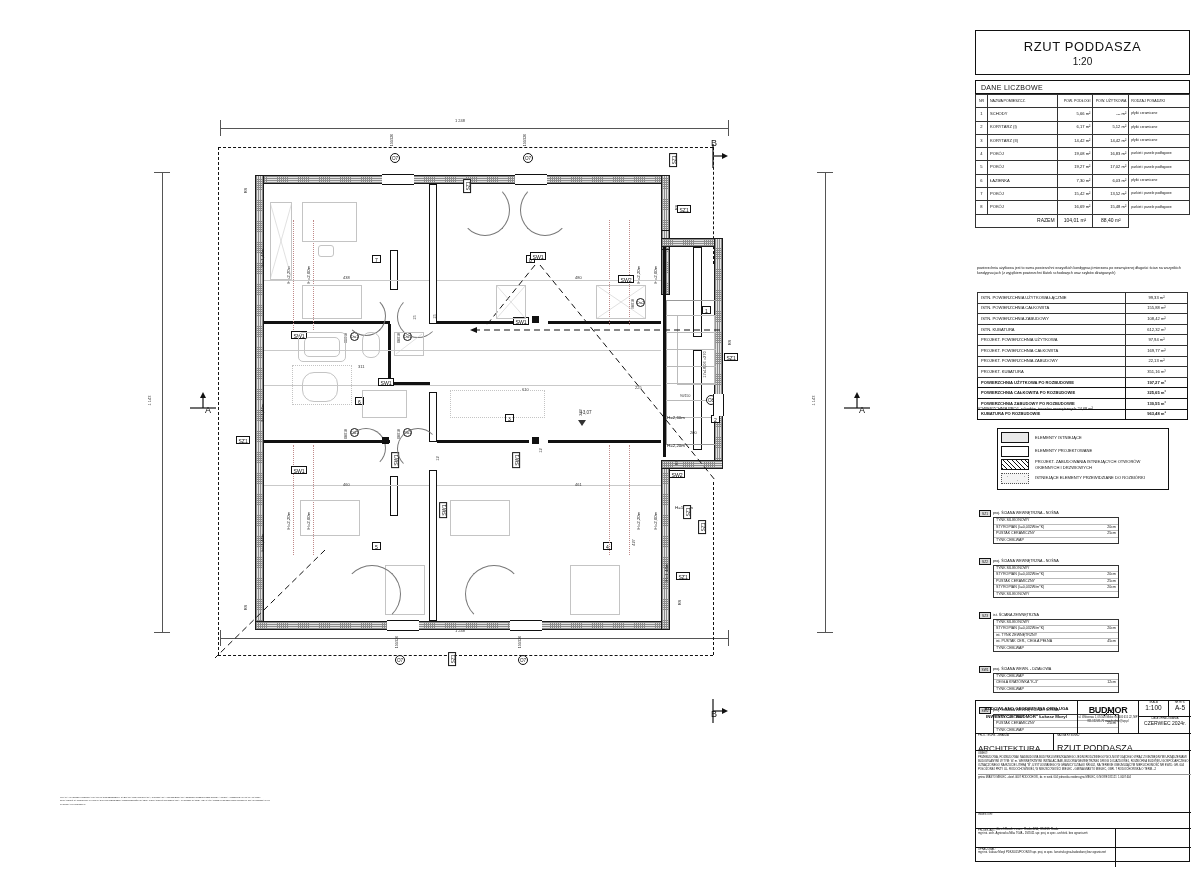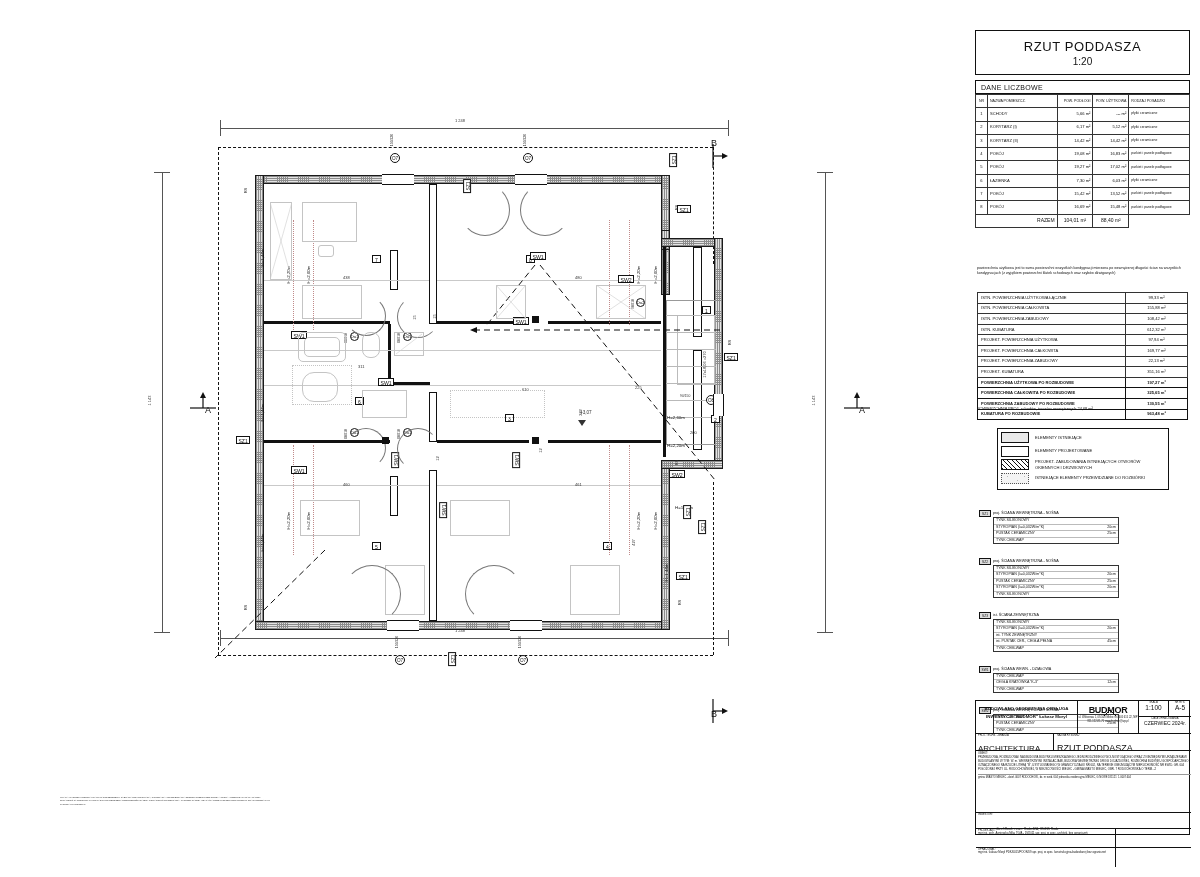--- a/index.html
+++ b/index.html
@@ -82,21 +82,21 @@
                 line-height:7px; background:#ddd; }
   .wspec .hdr { margin-left:14px; font-size:3.7px; line-height:7px; }
   .wspec .body { margin-top:0px; margin-left:14px; border:0.7px solid #333; }
   .wspec .body div { font-size:3.6px; line-height:1.55; padding:0 2px;
                      border-bottom:0.5px solid #bbb; display:flex;
                      justify-content:space-between; }
   .wspec .body div:last-child { border-bottom:0; }
   .wspec .body .th { color:#111; }
 
   
-  #tblock { position:absolute; left:0px; top:670px; width:215px; height:135px;
+  #tblock { position:absolute; left:0px; top:670px; width:215px; height:162px;
             border:1px solid #111; }
   #tb-r1 { position:absolute; left:0; top:0; width:215px; height:33px;
            border-bottom:1px solid #111; }
   #tb-firm { position:absolute; left:0; top:0; width:102px; height:33px;
              border-right:1px solid #111; text-align:center; font-size:4.4px;
              line-height:1.9; padding-top:4px; font-weight:bold;}
   #tb-logo { position:absolute; left:102px; top:0; width:61px; height:33px;
              border-right:1px solid #111; text-align:center; }
   #tb-logo .lg { font-size:9px; font-weight:bold; letter-spacing:-0.3px; margin-top:4px;}
   #tb-logo .ad { font-size:2.6px; line-height:1.35; margin-top:1px; }

